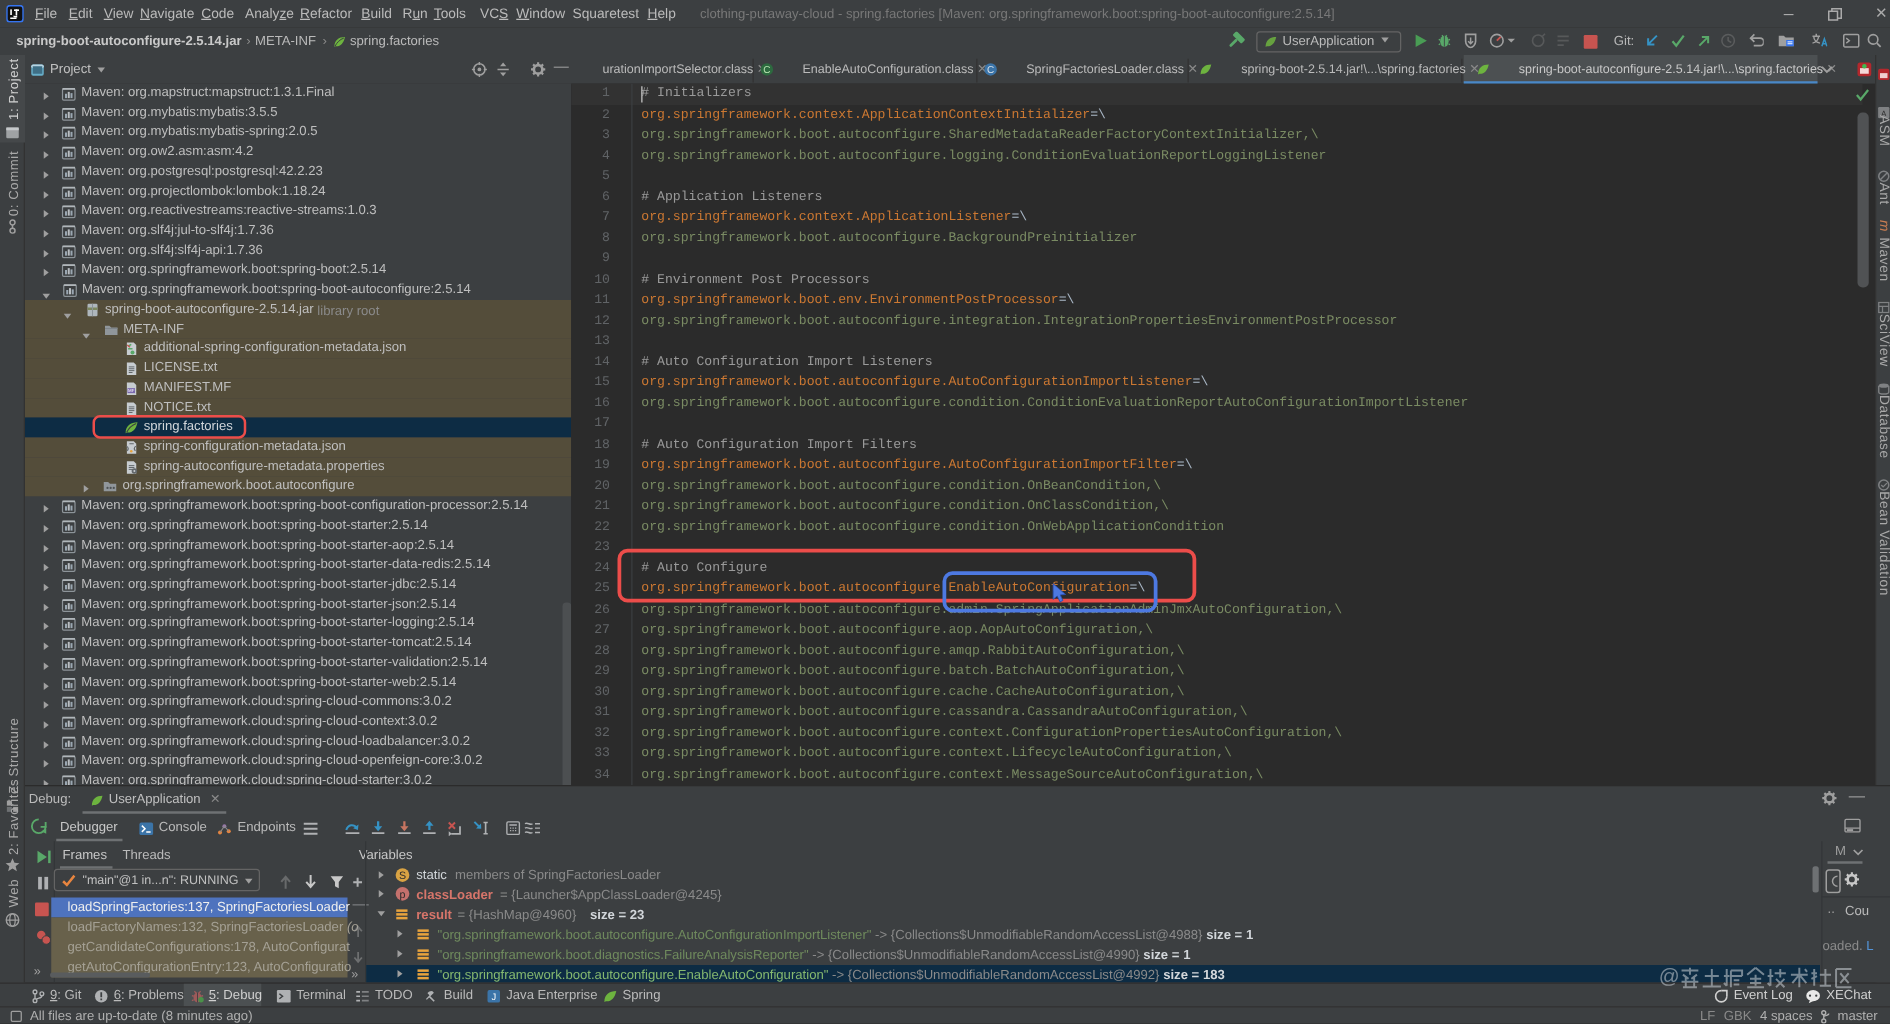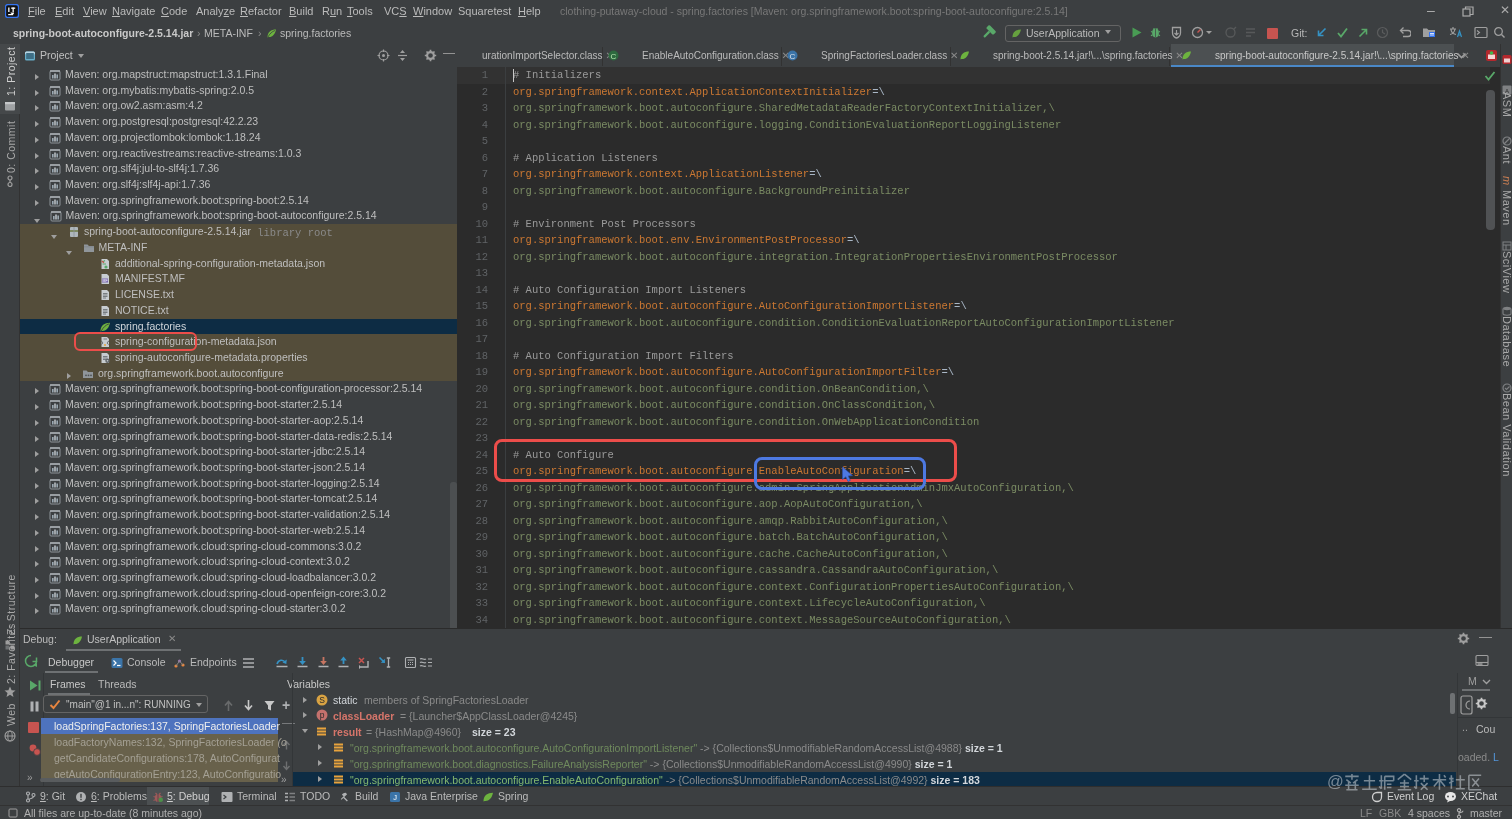--- a/index.html
+++ b/index.html
@@ -32,21 +32,21 @@
 
 #tree { left:20px; top:67px; width:437px; height:561px; background:#3c3f41; overflow:hidden; }
 .trow { position:relative; height:15.73px; line-height:15.73px; white-space:nowrap; font-size:10.5px; color:#bfbfbf;}
 .trow span.lbl { vertical-align:top; }
 .hl { background:#544d3a; }
 .sel { background:#0d2c44; }
 .arr { display:inline-block; width:0; height:0; position:relative; }
 .arr-r { border-left:4px solid #9f9f9f; border-top:3.5px solid transparent; border-bottom:3.5px solid transparent; top:1px;}
 .arr-d { border-top:4px solid #9f9f9f; border-left:3.5px solid transparent; border-right:3.5px solid transparent; top:3px;}
 .ico { display:inline-block; width:12px; height:12px; position:relative; top:2px; margin-right:4px; }
-.gray { color:#8a8a8a;font-family:Liberation Mono, monospace; }
+.gray { color:#8a8a8a; }
 
 
 #editor { left:457px; top:67px; width:1043px; height:561px; background:#2b2b2b; }
 #gutter { position:absolute; left:0; top:0; width:31px; text-align:right; color:#606366;
   font-family:"Liberation Mono", monospace; font-size:10.5px; line-height:16.5px; }
 #gutline { position:absolute; left:48px; top:0; width:1px; height:561px; background:#3b3e40; }
 #code { position:absolute; left:56px; top:0; font-family:"Liberation Mono", monospace;
   font-size:10.5px; line-height:16.5px; white-space:pre; }
 .ck { color:#cc7832;text-align:right; }
 .cv { color:#7a8b63; }
@@ -282,20 +282,27 @@
           <rect x="5.2" y="4.5" width="1.6" height="5" fill="#b9bec2"></rect>
           <rect x="7.4" y="5.5" width="1.6" height="4" fill="#9aa7b2"></rect>
           <path d="M1 2 L11 2" stroke="#b0b6ba" stroke-width="1.4"></path>
         </svg><span class="lbl">Maven: org.mapstruct:mapstruct:1.3.1.Final</span></div>
 <div class="trow"><i class="arr arr-r" style="margin-left:15px"></i><i style="display:inline-block;width:10px"></i><svg class="ico" viewBox="0 0 12 12">
           <rect x="1" y="2" width="10" height="9" rx="1" fill="none" stroke="#8d9499" stroke-width="1"></rect>
           <rect x="3" y="6" width="1.6" height="3.5" fill="#9aa7b2"></rect>
           <rect x="5.2" y="4.5" width="1.6" height="5" fill="#b9bec2"></rect>
           <rect x="7.4" y="5.5" width="1.6" height="4" fill="#9aa7b2"></rect>
           <path d="M1 2 L11 2" stroke="#b0b6ba" stroke-width="1.4"></path>
+        </svg><span class="lbl">Maven: org.mybatis:mybatis:3.5.5</span></div>
+<div class="trow"><i class="arr arr-r" style="margin-left:15px"></i><i style="display:inline-block;width:10px"></i><svg class="ico" viewBox="0 0 12 12">
+          <rect x="1" y="2" width="10" height="9" rx="1" fill="none" stroke="#8d9499" stroke-width="1"></rect>
+          <rect x="3" y="6" width="1.6" height="3.5" fill="#9aa7b2"></rect>
+          <rect x="5.2" y="4.5" width="1.6" height="5" fill="#b9bec2"></rect>
+          <rect x="7.4" y="5.5" width="1.6" height="4" fill="#9aa7b2"></rect>
+          <path d="M1 2 L11 2" stroke="#b0b6ba" stroke-width="1.4"></path>
         </svg><span class="lbl">Maven: org.mybatis:mybatis-spring:2.0.5</span></div>
 <div class="trow"><i class="arr arr-r" style="margin-left:15px"></i><i style="display:inline-block;width:10px"></i><svg class="ico" viewBox="0 0 12 12">
           <rect x="1" y="2" width="10" height="9" rx="1" fill="none" stroke="#8d9499" stroke-width="1"></rect>
           <rect x="3" y="6" width="1.6" height="3.5" fill="#9aa7b2"></rect>
           <rect x="5.2" y="4.5" width="1.6" height="5" fill="#b9bec2"></rect>
           <rect x="7.4" y="5.5" width="1.6" height="4" fill="#9aa7b2"></rect>
           <path d="M1 2 L11 2" stroke="#b0b6ba" stroke-width="1.4"></path>
         </svg><span class="lbl">Maven: org.ow2.asm:asm:4.2</span></div>
 <div class="trow"><i class="arr arr-r" style="margin-left:15px"></i><i style="display:inline-block;width:10px"></i><svg class="ico" viewBox="0 0 12 12">
           <rect x="1" y="2" width="10" height="9" rx="1" fill="none" stroke="#8d9499" stroke-width="1"></rect>
@@ -356,27 +363,27 @@
           <path d="M1 4.8 L11 4.8" stroke="#7e8489" stroke-width="0.8"></path>
         </svg><span class="lbl">META-INF</span></div>
 <div class="trow hl"><i style="display:inline-block;width:7px;margin-left:61px"></i><i style="display:inline-block;width:11px"></i><svg class="ico" viewBox="0 0 12 12">
           <path d="M2.5 1 L8 1 L10 3 L10 11 L2.5 11 Z" fill="#c7ccd0"></path>
           <path d="M3.5 4 L6 2.5 M3.5 6 L7 6" stroke="#59a869" stroke-width="1.2"></path>
           <path d="M2.8 3 L5 4.8" stroke="#c75450" stroke-width="1.2"></path>
           <circle cx="7" cy="9" r="1.6" fill="#59a869"></circle>
         </svg><span class="lbl">additional-spring-configuration-metadata.json</span></div>
 <div class="trow hl"><i style="display:inline-block;width:7px;margin-left:61px"></i><i style="display:inline-block;width:11px"></i><svg class="ico" viewBox="0 0 12 12">
           <path d="M2.5 1 L8 1 L10 3 L10 11 L2.5 11 Z" fill="#c7ccd0"></path>
+          <path d="M4 4.5 H8.5 M4 6 H8.5 M4 7.5 H8.5 M4 9 H7" stroke="#62676b" stroke-width="0.8"></path>
+        </svg><span class="lbl">LICENSE.txt</span></div>
+<div class="trow hl"><i style="display:inline-block;width:7px;margin-left:61px"></i><i style="display:inline-block;width:11px"></i><svg class="ico" viewBox="0 0 12 12">
+          <path d="M2.5 1 L8 1 L10 3 L10 11 L2.5 11 Z" fill="#c7ccd0"></path>
           <rect x="3" y="5.5" width="6" height="4" fill="#7a68ae"></rect>
           <text x="6" y="8.8" text-anchor="middle" font-size="3.5" fill="#fff" font-family="Liberation Sans">MF</text>
         </svg><span class="lbl">MANIFEST.MF</span></div>
-<div class="trow hl"><i style="display:inline-block;width:7px;margin-left:61px"></i><i style="display:inline-block;width:11px"></i><svg class="ico" viewBox="0 0 12 12">
-          <path d="M2.5 1 L8 1 L10 3 L10 11 L2.5 11 Z" fill="#c7ccd0"></path>
-          <path d="M4 4.5 H8.5 M4 6 H8.5 M4 7.5 H8.5 M4 9 H7" stroke="#62676b" stroke-width="0.8"></path>
-        </svg><span class="lbl">LICENSE.txt</span></div>
 <div class="trow hl"><i style="display:inline-block;width:7px;margin-left:61px"></i><i style="display:inline-block;width:11px"></i><svg class="ico" viewBox="0 0 12 12">
           <path d="M2.5 1 L8 1 L10 3 L10 11 L2.5 11 Z" fill="#c7ccd0"></path>
           <path d="M4 4.5 H8.5 M4 6 H8.5 M4 7.5 H8.5 M4 9 H7" stroke="#62676b" stroke-width="0.8"></path>
         </svg><span class="lbl">NOTICE.txt</span></div>
 <div class="trow sel" style="color:#d0d5da"><i style="display:inline-block;width:7px;margin-left:61px"></i><i style="display:inline-block;width:11px"></i><svg class="ico" viewBox="0 0 12 12">
           <path d="M1.5 10.5 C1.5 4.5 5.5 1.8 11 1.8 C10 7.5 6.5 10.5 2.8 10 Z" fill="#6db33f"></path>
           <path d="M2.3 10 C4 6.5 6.8 4 10 2.8" stroke="#3c3f41" stroke-width="0.9" fill="none"></path>
         </svg><span class="lbl">spring.factories</span></div>
 <div class="trow hl"><i style="display:inline-block;width:7px;margin-left:61px"></i><i style="display:inline-block;width:11px"></i><svg class="ico" viewBox="0 0 12 12">
           <path d="M2.5 1 L8 1 L10 3 L10 11 L2.5 11 Z" fill="#c7ccd0"></path>

